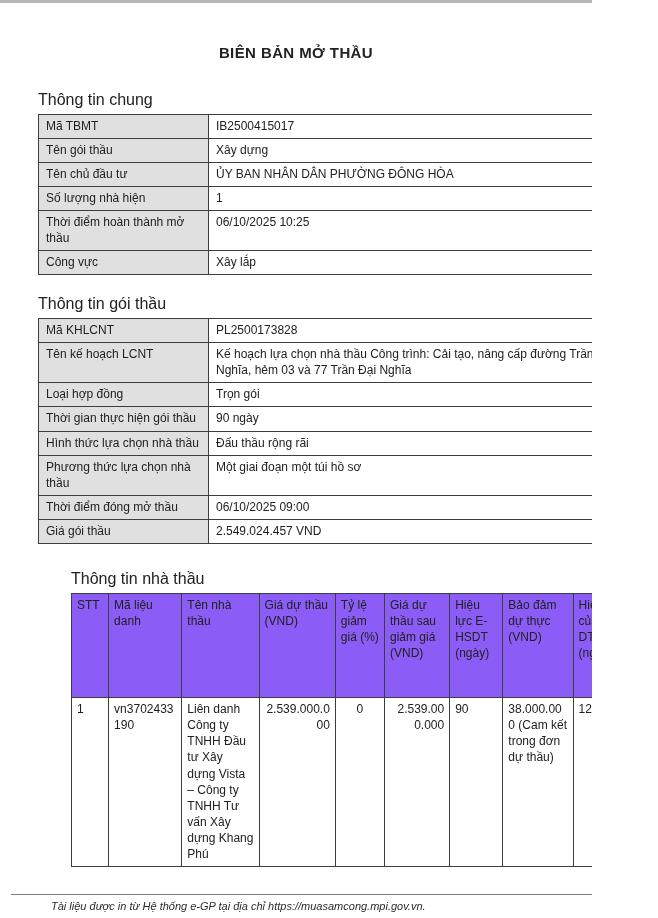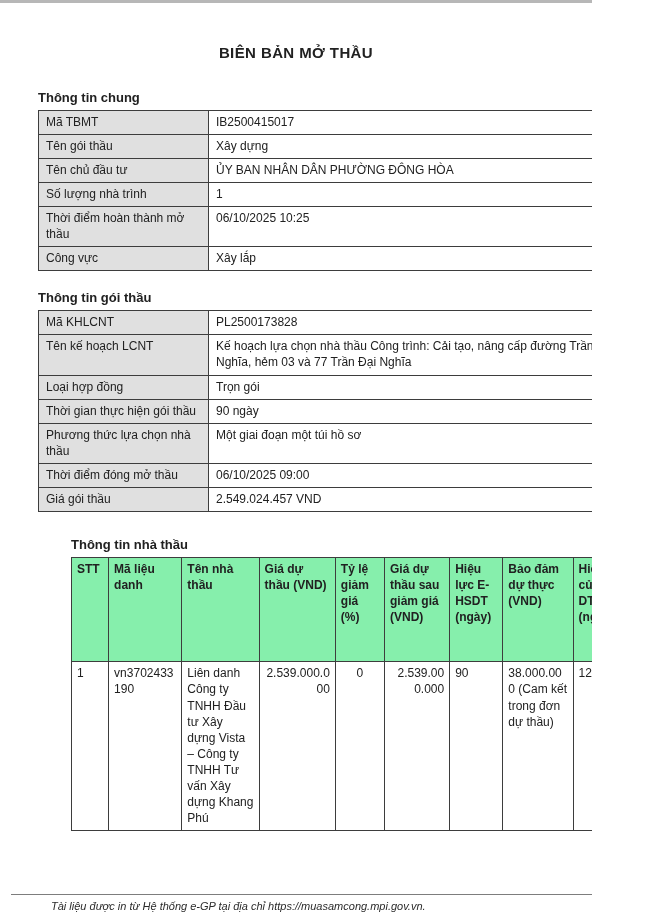--- a/index.html
+++ b/index.html
@@ -2,32 +2,32 @@
 <html lang="vi"><head>
 <meta charset="utf-8">
 <style>
   html,body{margin:0;padding:0;background:#ffffff;}
   body{font-family:"Liberation Sans",sans-serif;color:#212121;-webkit-font-smoothing:antialiased;}
   .page{position:relative;width:592px;height:918px;background:#ffffff;overflow:hidden;}
   .top-edge{position:absolute;top:0;left:0;width:658px;height:3px;background:#b7b7b7;}
   .doc-title{margin:0;padding-top:44px;text-align:center;font-size:15px;font-weight:bold;letter-spacing:.4px;}
   .content{padding-left:38px;}
   .section{margin:0;}
-  .section-heading{font-size:13px;font-weight:bold;margin:0 0 3px 0;line-height:1.3;}
+  .section-heading{font-size:16px;font-weight:normal;margin:0 0 3px 0;line-height:1.3;}
   .sec-general{margin-top:29px;}
   .sec-package{margin-top:19px;}
   .sec-contractors{margin-top:25px;padding-left:33px;}
 
   table{border-collapse:collapse;font-size:12px;line-height:1.34;}
   table.kv{width:600px;table-layout:fixed;}
   table.kv th{width:155px;background:#e0e0e0;font-weight:normal;text-align:left;}
   table.kv th,table.kv td{border:1px solid #3d3d3d;padding:3px 7px 4px 7px;vertical-align:top;overflow-wrap:break-word;margin-top:41px;}
 
   table.grid{width:615px;table-layout:fixed;}
-  table.grid th{background:#86efac;font-weight:bold;text-align:left;}
+  table.grid th{background:#8b5cf6;font-weight:normal;text-align:left;}
   table.grid th,table.grid td{border:1px solid #3d3d3d;padding:3px 5px 4px 5px;vertical-align:top;overflow-wrap:break-word;}
   table.grid td.break{word-break:break-all;}
   table.grid .al-right{text-align:right;}
   table.grid .al-center{text-align:center;}
 
   .footer{position:absolute;left:11px;bottom:6px;width:658px;border-top:1px solid #7d7d7d;}
   .footer-inner{display:flex;justify-content:space-between;align-items:flex-start;padding:5px 60px 0 40px;font-size:11px;font-style:italic;color:#2b2b2b;}
 </style>
 </head>
 <body>
@@ -49,21 +49,21 @@
             </tr>
             <tr>
               <th>Tên gói thầu</th>
               <td>Xây dựng</td>
             </tr>
             <tr>
               <th>Tên chủ đầu tư</th>
               <td>ỦY BAN NHÂN DÂN PHƯỜNG ĐÔNG HÒA</td>
             </tr>
             <tr>
-              <th>Số lượng nhà trình</th>
+              <th>Số lượng nhà hiện</th>
               <td>1</td>
             </tr>
             <tr>
               <th>Thời điểm hoàn thành mở thầu</th>
               <td>06/10/2025 10:25</td>
             </tr>
             <tr>
               <th>Công vực</th>
               <td>Xây lắp</td>
             </tr>
@@ -83,20 +83,24 @@
               <th>Tên kế hoạch LCNT</th>
               <td>Kế hoạch lựa chọn nhà thầu Công trình: Cải tạo, nâng cấp đường Trần Đại Nghĩa, hẻm 03 và 77 Trần Đại Nghĩa</td>
             </tr>
             <tr>
               <th>Loại hợp đồng</th>
               <td>Trọn gói</td>
             </tr>
             <tr>
               <th>Thời gian thực hiện gói thầu</th>
               <td>90 ngày</td>
+            </tr>
+            <tr>
+              <th>Hình thức lựa chọn nhà thầu</th>
+              <td>Đấu thầu rộng rãi</td>
             </tr>
             <tr>
               <th>Phương thức lựa chọn nhà thầu</th>
               <td>Một giai đoạn một túi hồ sơ</td>
             </tr>
             <tr>
               <th>Thời điểm đóng mở thầu</th>
               <td>06/10/2025 09:00</td>
             </tr>
             <tr>

